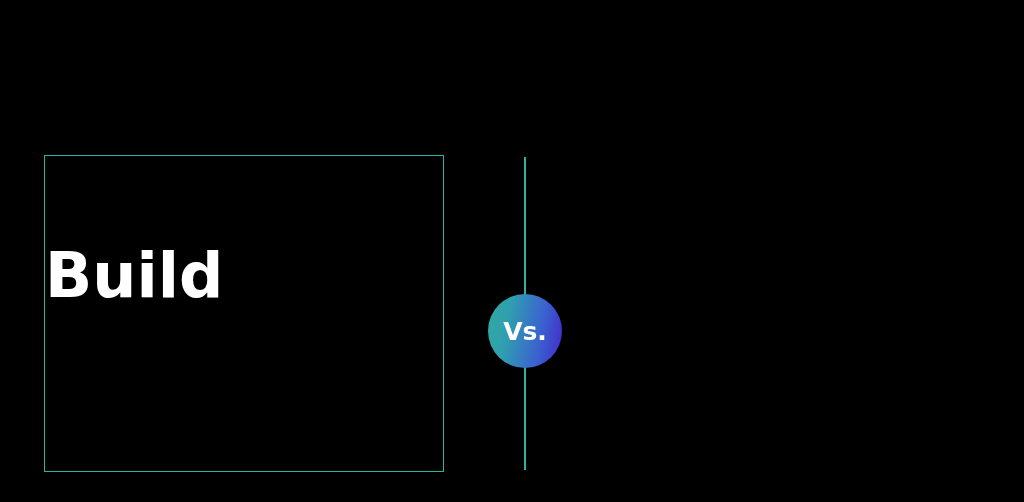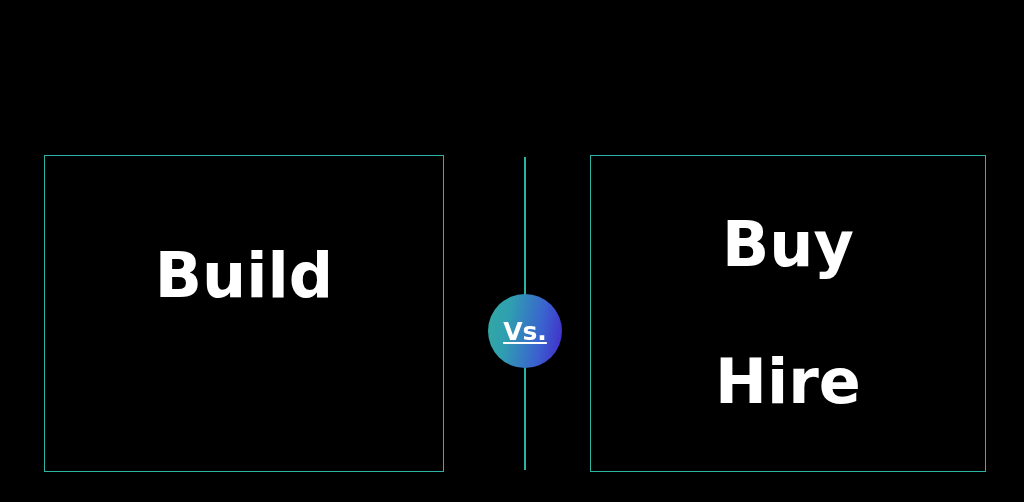--- a/index.html
+++ b/index.html
@@ -47,23 +47,23 @@
     height: 502px;
   }
 
   .panel {
     position: absolute;
     top: 155px;
     height: 317px;
     border: 1.5px solid #2db3a3;
     background: #000000;
     display: flex;
-    flex-direction: column;
+    flex-direction: row;
     align-items: center;
-    justify-content: center;
+    justify-content: flex-start;
   }
 
   .panel-left  { left: 44px;  width: 400px; }
   .panel-right { left: 590px; width: 396px; }
 
   .panel-label {
     color: #ffffff;
     font-weight: 700;
     font-size: 62px;
     line-height: 1;
@@ -97,40 +97,35 @@
     align-items: center;
     justify-content: center;
   }
 
   .vs-text {
     color: #ffffff;
     font-size: 25px;
     font-weight: 700;
     line-height: 1;
     letter-spacing: 0px;
-    text-decoration: underline;
   }
 </style>
 </head>
 <body>
 
 <div class="slide">
 
 
   <div class="compare">
 
     <div class="panel panel-left">
       <div class="panel-label label-a">Build</div>
     </div>
 
     <div class="divider"></div>
 
     <div class="vs-badge">
       <span class="vs-text">Vs.</span>
     </div>
 
-    <div class="panel panel-right">
-      <div class="panel-label label-a">Buy</div>
-      <div class="panel-label label-b">Hire</div>
-    </div>
 
   </div>
 </div>
 
 </body></html>

